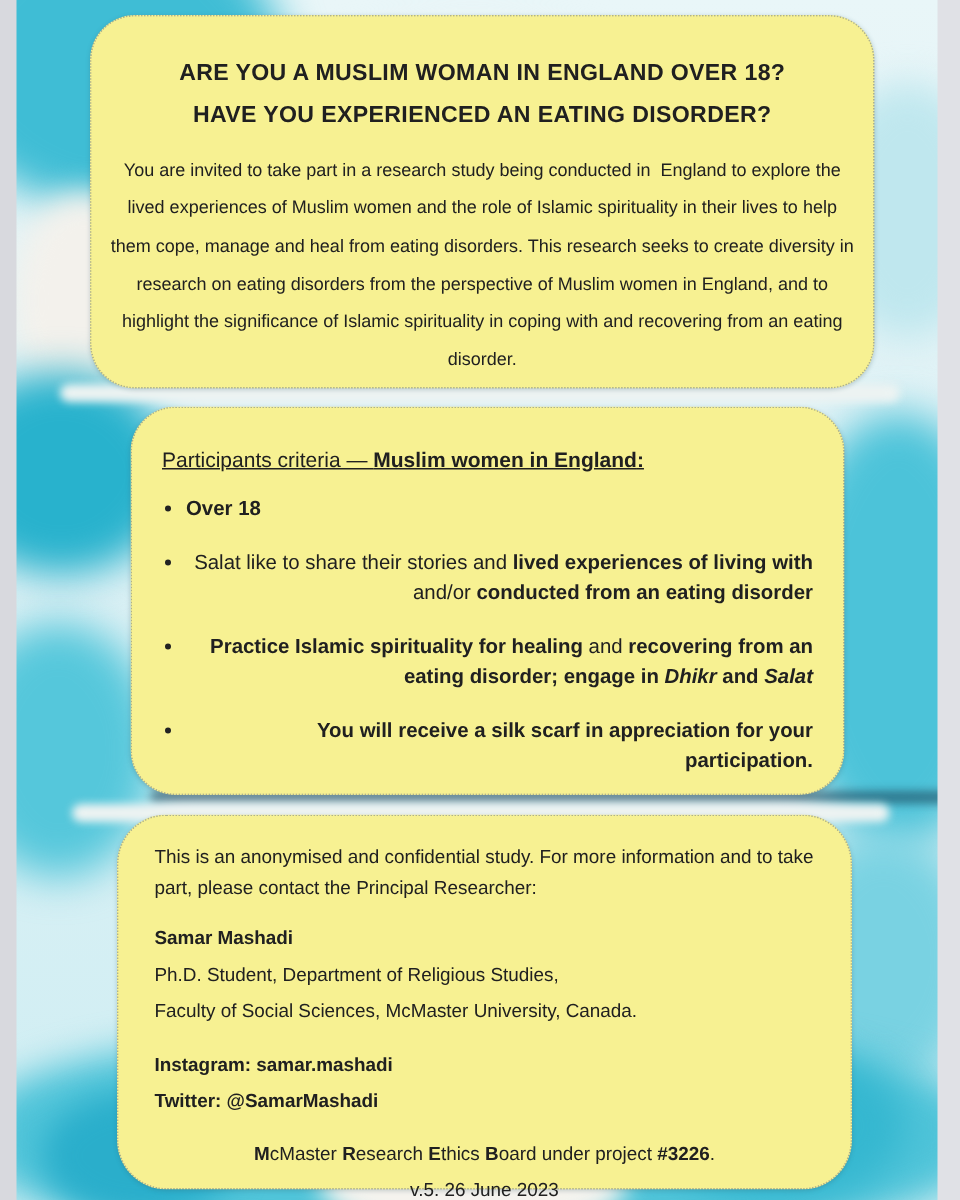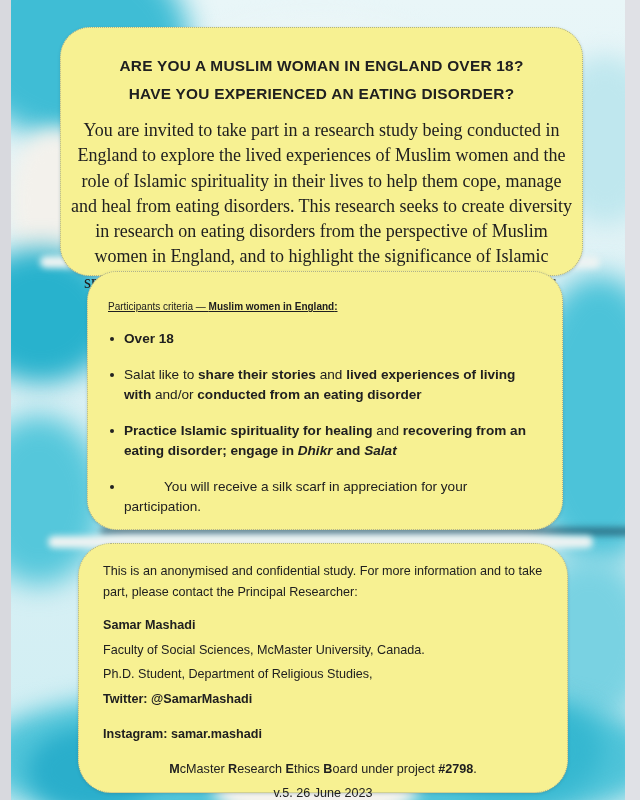--- a/index.html
+++ b/index.html
@@ -30,31 +30,31 @@
   .strip{position:absolute;top:0;height:800px;z-index:3;}
   .strip.left {left:0;width:11px;background:#d8d9de;}
   .strip.right{right:0;width:15px;background:#e0e1e6;}
   
   .box{
     position:absolute;z-index:5;box-sizing:border-box;
     background:var(--box-yellow,#f7f192);
     border:1px dotted rgba(115,125,135,.55);
     box-shadow:0 1px 3px rgba(50,90,105,.25);
   }
-  .box1{left:60px;top:27px;width:523px;height:249px;border-radius:30px;padding:24px 10px 0 10px;text-align:center;}
+  .box1{left:60px;top:10px;width:523px;height:249px;border-radius:30px;padding:24px 10px 0 10px;text-align:center;}
   .box2{left:87px;top:271px;width:476px;height:259px;border-radius:30px;padding:24px 20px 0 20px;}
   .box3{left:78px;top:543px;width:490px;height:250px;border-radius:33px;padding:13px 20px 0 20px;}
   
   .title{margin:0;font-size:15.4px;font-weight:bold;line-height:28px;letter-spacing:.25px;}
   .title .tline{display:block;}
-  .intro-body{margin:10px 0 0 0;font-size:18px;line-height:25.3px;white-space:pre-wrap;font-family:Liberation Serif, serif;}
+  .intro-body{margin:10px 0 0 0;font-size:12px;line-height:25.3px;white-space:pre-wrap;}
   
-  .criteria-heading{margin:0 0 12px 0;font-size:10px;font-weight:normal;line-height:21px;}
+  .criteria-heading{margin:0 0 12px 0;font-size:14px;font-weight:normal;line-height:21px;}
   .criteria-list{list-style:none;margin:0;padding:0;}
-  .criteria-item{display:flex;align-items:flex-start;margin:0 0 15px 0;font-size:13.6px;line-height:20.5px;}
+  .criteria-item{display:flex;align-items:flex-start;margin:0 0 15px 0;font-size:13.6px;line-height:20.5px;text-align:right;}
   .dot{flex:0 0 auto;width:4px;height:4px;border-radius:50%;background:#222;margin:8px 10px 0 2px;}
   
   .box3 p{margin:4px;font-size:12.6px;line-height:20.5px;}
   .contact-intro{text-align:left;margin-bottom:13px !important;}
   .center{text-align:left;}
   .researcher-name{font-weight:bold;}
   .social{font-weight:bold;}
   .sp-above{margin-top:15px !important;}
   .ethics{margin-top:14px;text-align:center;}
 </style>
@@ -93,39 +93,39 @@
 
   <section class="box box2">
     <h2 class="criteria-heading"><span style="text-decoration: underline;">Participants criteria — </span><span style="font-weight: bold; text-decoration: underline;">Muslim women in England</span><span style="font-weight: bold; text-decoration: underline;">:</span></h2>
     <ul class="criteria-list">
       <li class="criteria-item">
         <span class="dot"></span>
         <span class="bullet-text"><span style="font-weight: bold;">Over 18</span></span>
       </li>
       <li class="criteria-item">
         <span class="dot"></span>
-        <span class="bullet-text"><span>Salat like to </span><span style="font-weight: bold;">share their stories</span><span> and </span><span style="font-weight: bold;">lived experiences of living with</span><span> and/or </span><span style="font-weight: bold;">conducted from an eating disorder</span></span>
+        <span class="bullet-text"><span>Salat like to </span><span style="font-weight: normal;">share their stories</span><span> and </span><span style="font-weight: bold;">lived experiences of living with</span><span> and/or </span><span style="font-weight: bold;">conducted from an eating disorder</span></span>
       </li>
       <li class="criteria-item">
         <span class="dot"></span>
         <span class="bullet-text"><span style="font-weight: bold;">Practice Islamic spirituality for healing</span><span> and </span><span style="font-weight: bold;">recovering from an eating disorder; engage in </span><span style="font-weight: bold; font-style: italic;">Dhikr</span><span style="font-weight: bold;"> and </span><span style="font-weight: bold; font-style: italic;">Salat</span></span>
       </li>
       <li class="criteria-item">
         <span class="dot"></span>
-        <span class="bullet-text"><span style="font-weight: normal; margin-left: 40px;">You will receive a silk scarf in appreciation for your participation.</span></span>
+        <span class="bullet-text"><span style="font-weight: bold; margin-left: 40px;">You will receive a silk scarf in appreciation for your participation.</span></span>
       </li>
     </ul>
   </section>
 
   <section class="box box3">
     <p class="contact-intro">This is an anonymised and confidential study. For more information and to take part, please contact the Principal Researcher:</p>
     <p class="researcher-name center">Samar Mashadi</p>
+    <p class="researcher-role center">Ph.D. Student, Department of Religious Studies,</p>
     <p class="researcher-role center">Faculty of Social Sciences, McMaster University, Canada.</p>
-    <p class="researcher-role center">Ph.D. Student, Department of Religious Studies,</p>
+    <p class="social center sp-above">Instagram: samar.mashadi</p>
     <p class="social center">Twitter: @SamarMashadi</p>
-    <p class="social center sp-above">Instagram: samar.mashadi</p>
     <div class="ethics">
-      <p><span style="font-weight: bold;">M</span><span>cMaster </span><span style="font-weight: bold;">R</span><span>esearch </span><span style="font-weight: bold;">E</span><span>thics </span><span style="font-weight: bold;">B</span><span>oard under project </span><span style="font-weight: bold;">#2798</span><span>.</span></p>
+      <p><span style="font-weight: bold;">M</span><span>cMaster </span><span style="font-weight: bold;">R</span><span>esearch </span><span style="font-weight: bold;">E</span><span>thics </span><span style="font-weight: bold;">B</span><span>oard under project </span><span style="font-weight: bold;">#3226</span><span>.</span></p>
       <p>v.5. 26 June 2023</p>
     </div>
   </section>
 
 </div>
 
 </body></html>

